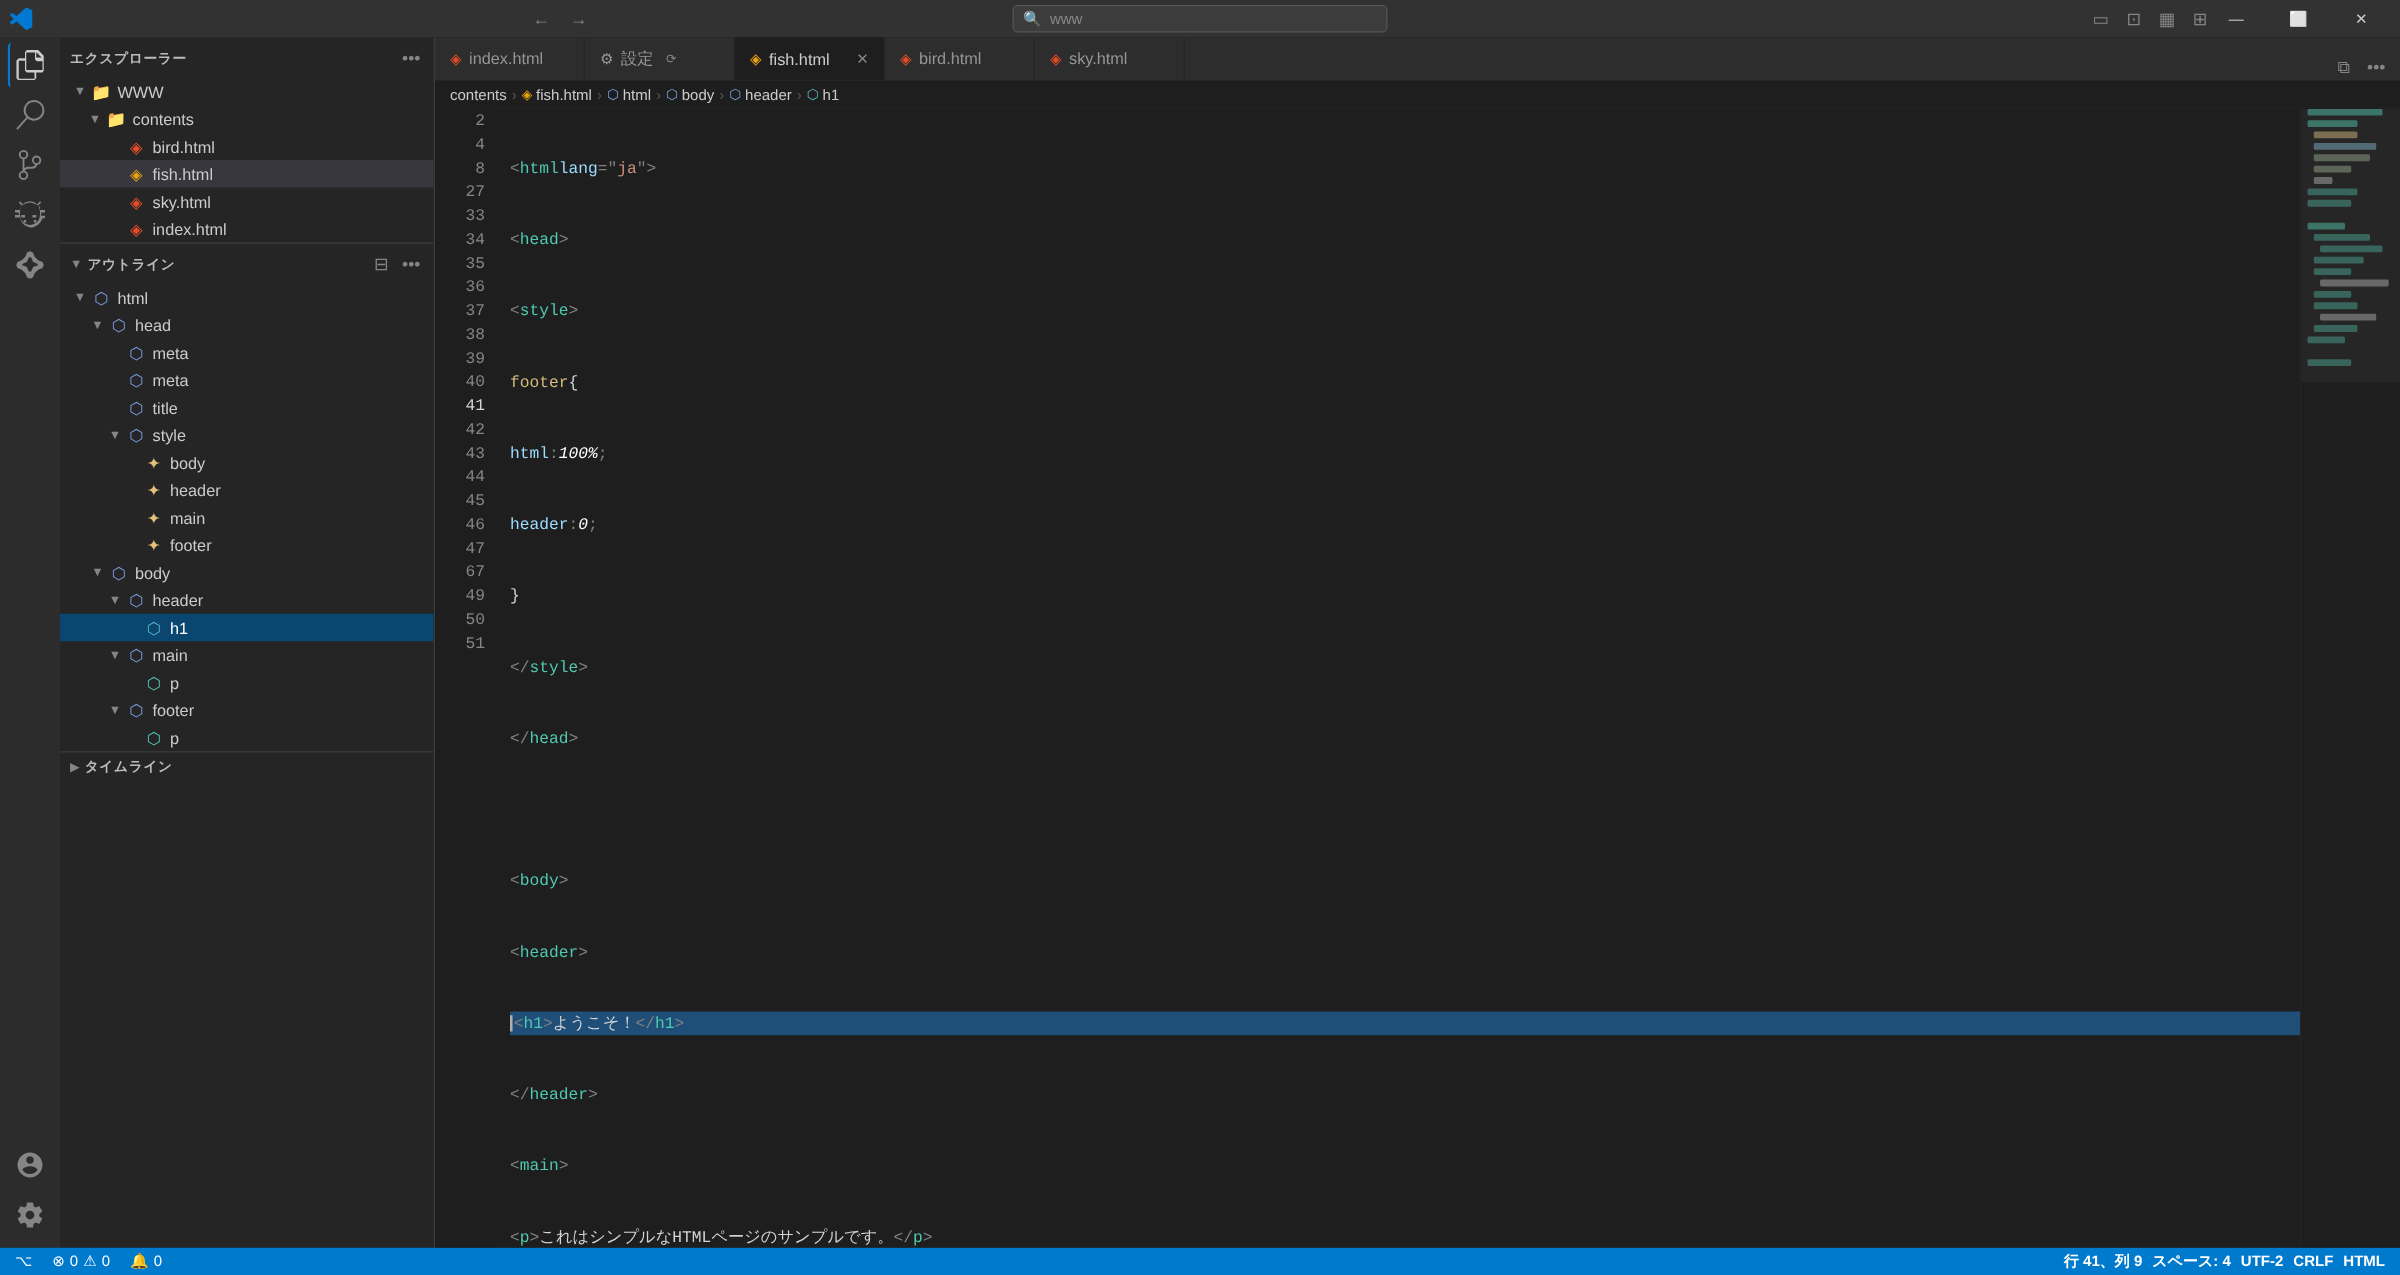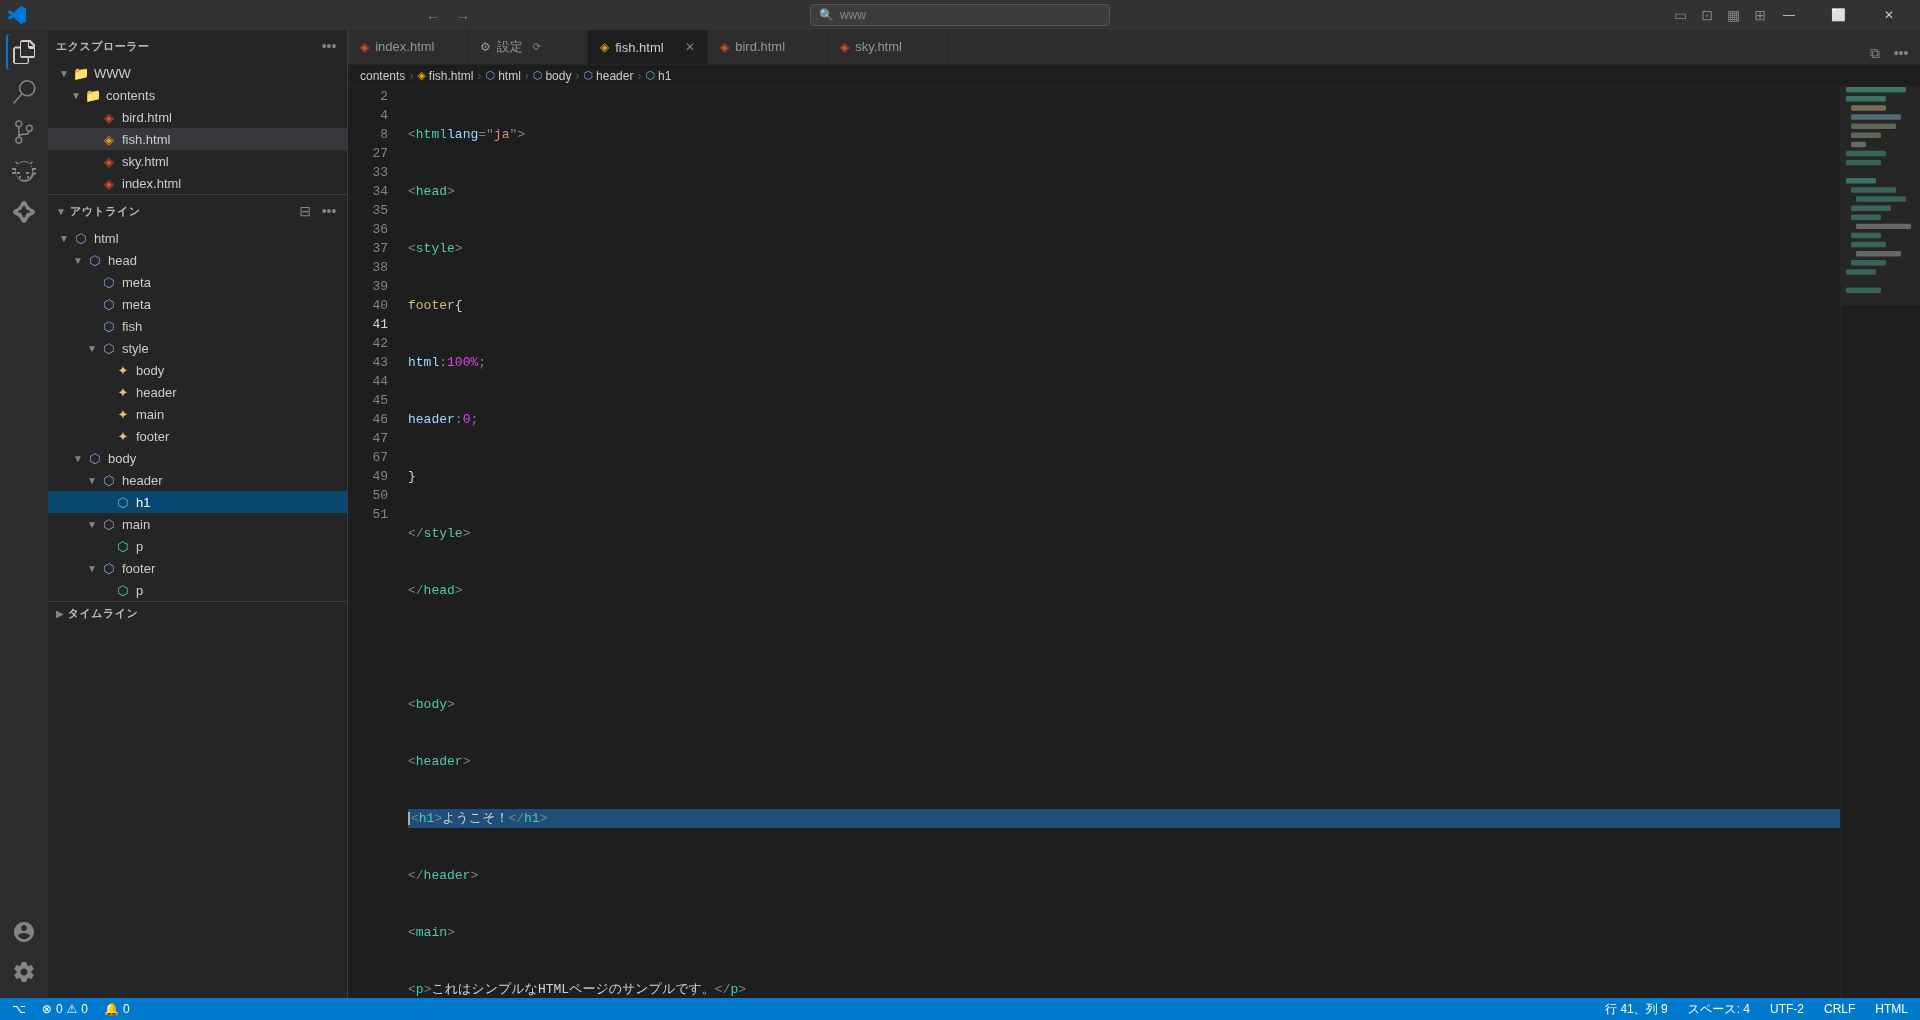--- a/index.html
+++ b/index.html
@@ -324,21 +324,21 @@
       background: #1f4f78;
     }
 
     
     .c-tag { color: #4ec9b0; }
     .c-attr { color: #9cdcfe; }
     .c-val { color: #ce9178; }
     .c-punct { color: #808080; }
     .c-text { color: #d4d4d4; }
     .c-prop { color: #9cdcfe; }
-    .c-propval { color: #d946ef; }
+    .c-propval { color: #ffffff; font-style: italic; }
     .c-selector { color: #d7ba7d; }
     .c-brace { color: #d4d4d4; }
 
     
     .minimap {
       width: 80px;
       background: #1e1e1e;
       border-left: 1px solid #252526;
       position: relative;
       overflow: hidden;
@@ -349,21 +349,21 @@
       height: 22px;
       background: #007acc;
       display: flex;
       align-items: center;
       padding: 0 8px;
       font-size: 12px;
       color: #ffffff;
       gap: 12px;
     }
     .status-left { display: flex; align-items: center; gap: 8px; }
-    .status-right { margin-left: auto; display: flex; gap: 12px; }
+    .status-right { margin-left: auto; display: flex; gap: 0; font-weight: bold; }
     .status-item {
       display: flex;
       align-items: center;
       gap: 4px;
       cursor: pointer;
       padding: 0 4px;
       height: 22px;
     }
 
     
@@ -524,21 +524,21 @@
       </div>
       <div class="tree-item" style="padding-left:36px">
         <span class="tree-arrow" style="visibility:hidden">▶</span>
         <span class="tree-icon icon-outline-sym">⬡</span>
         <span class="tree-label">meta</span>
       </div>
 
       <div class="tree-item" style="padding-left:36px">
         <span class="tree-arrow" style="visibility:hidden">▶</span>
         <span class="tree-icon icon-outline-sym">⬡</span>
-        <span class="tree-label">fish</span>
+        <span class="tree-label">title</span>
       </div>
 
       <div class="tree-item" style="padding-left:36px">
         <span class="tree-arrow">▼</span>
         <span class="tree-icon icon-outline-sym">⬡</span>
         <span class="tree-label">style</span>
       </div>
 
       <div class="tree-item" style="padding-left:50px">
         <span class="tree-arrow" style="visibility:hidden">▶</span>

